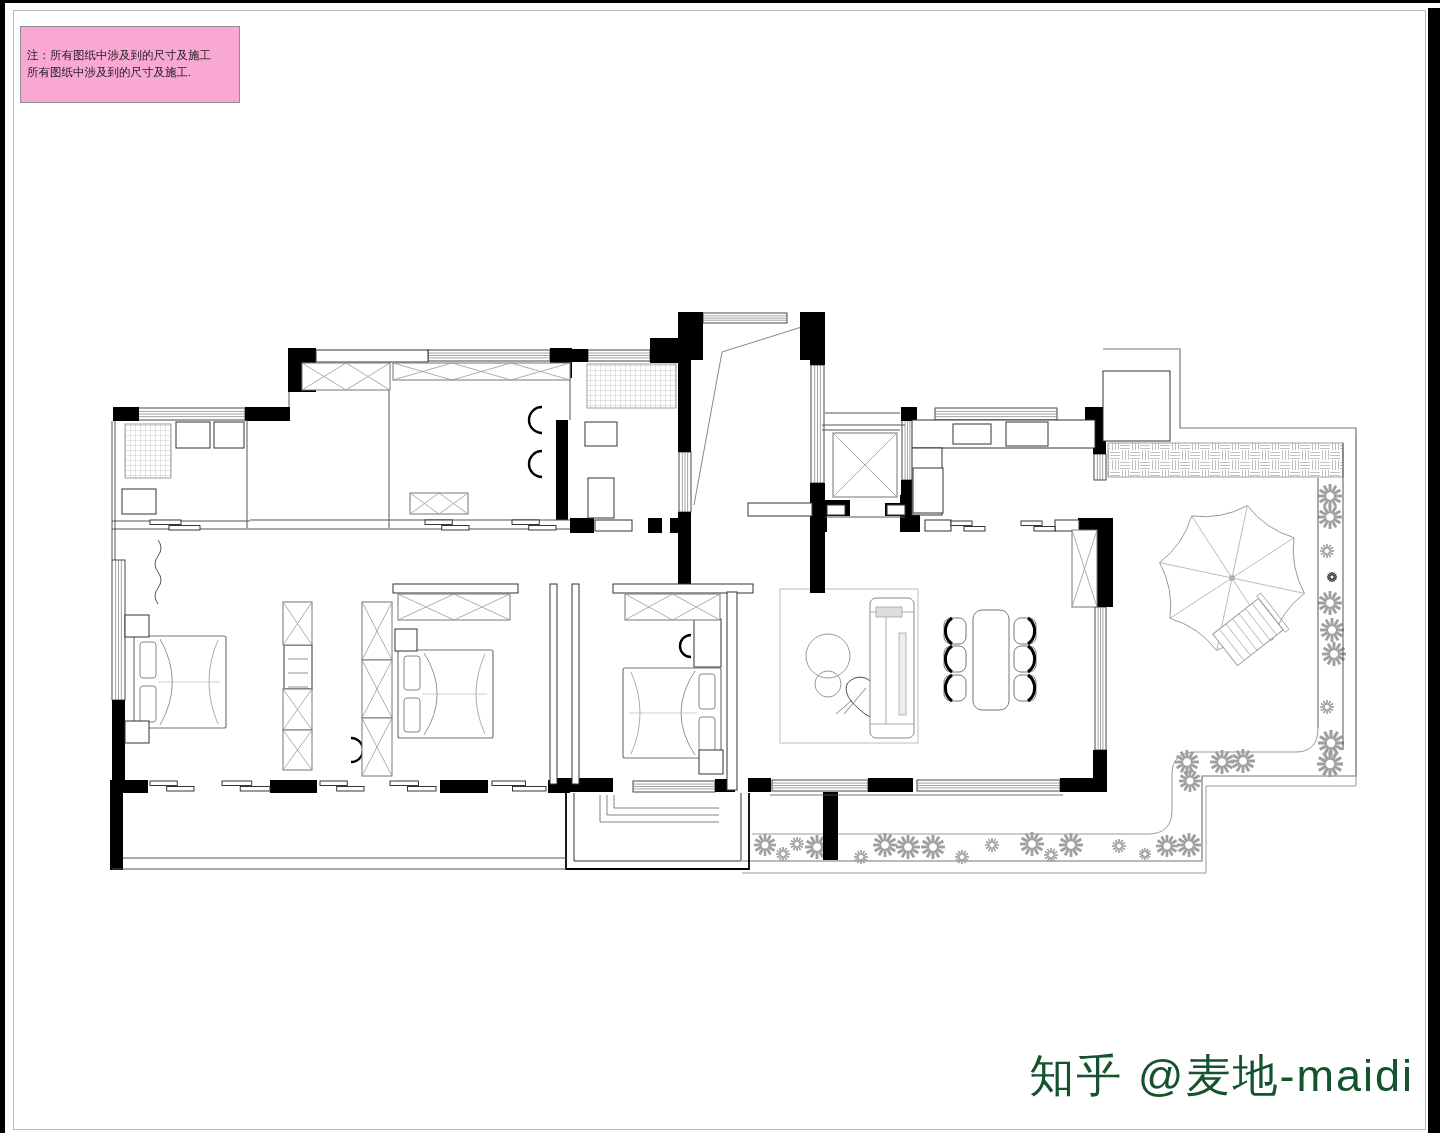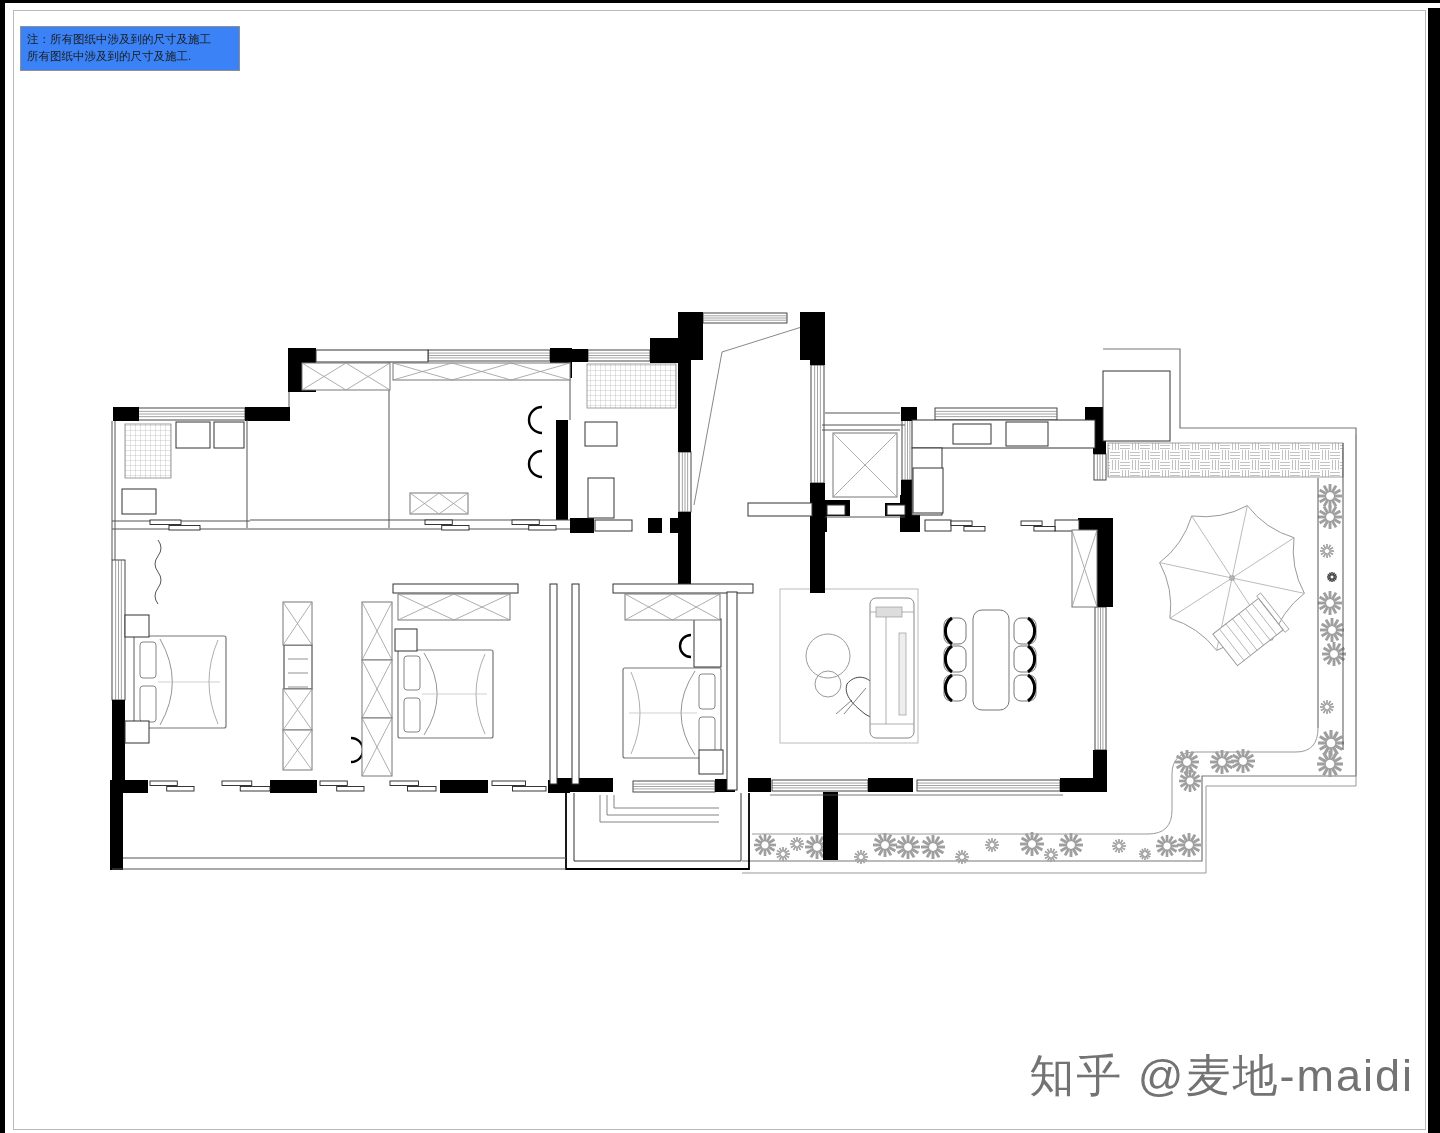--- a/index.html
+++ b/index.html
@@ -6,26 +6,26 @@
   body{
     width:1440px;height:1133px;position:relative;overflow:hidden;
     background:#ffffff;font-family:"Liberation Sans", sans-serif;
   }
   .edge-left{position:absolute;left:0;top:0;width:5px;height:1133px;background:#000;}
   .edge-top{position:absolute;left:0;top:0;width:1440px;height:3px;background:#000;}
   .edge-right{position:absolute;left:1428px;top:8px;width:12px;height:1125px;background:#000;}
   .frame{position:absolute;left:13px;top:10px;width:1411px;height:1118px;border:1px solid #b9b9b9;}
   .note-box{
     position:absolute;left:20px;top:26px;width:206px;
-    border:1px solid #8f8f8f;background:#3b82f6;
-    padding:4px 6px;font-size:11.5px;line-height:1.5;color:#1c1c1c;
+    border:1px solid #8f8f8f;background:#f9a8d4;
+    padding:20px 6px;font-size:11.5px;line-height:1.5;color:#1c1c1c;
   }
   .watermark{
     position:absolute;right:26px;top:1046px;
-    font-size:45px;color:#737373;letter-spacing:2px;white-space:nowrap;
+    font-size:45px;color:#14532d;letter-spacing:2px;white-space:nowrap;
   }
   svg.plan{position:absolute;left:0;top:0;}
 </style>
 </head>
 <body>
 
 <div class="edge-left"></div>
 <div class="edge-top"></div>
 <div class="edge-right"></div>
 <div class="frame"></div>

